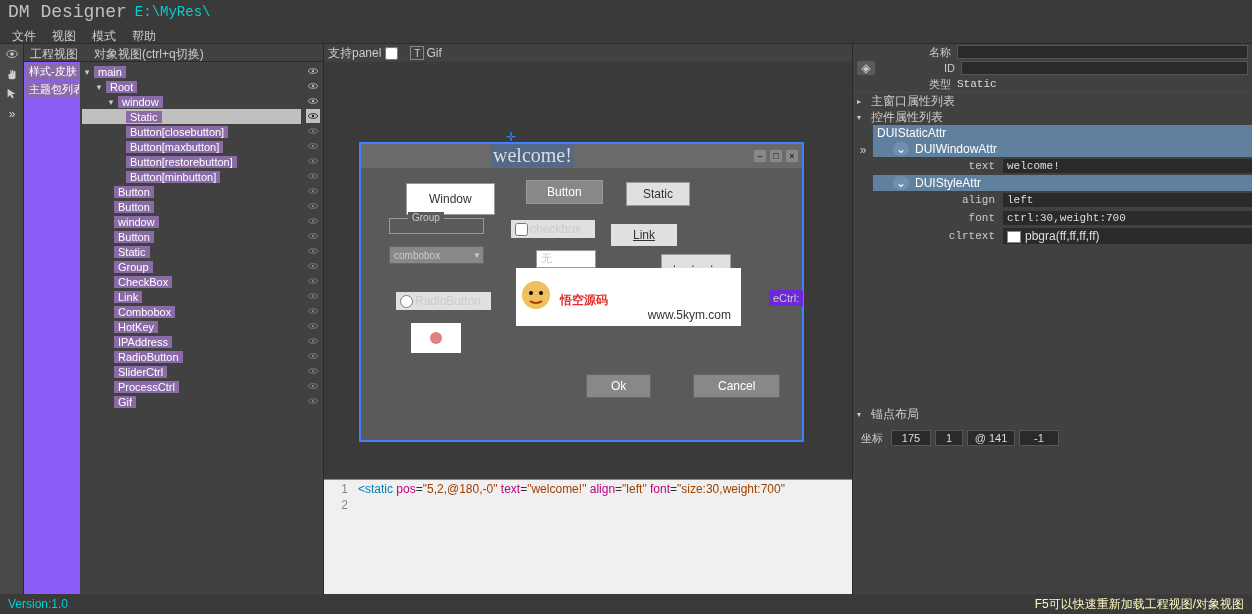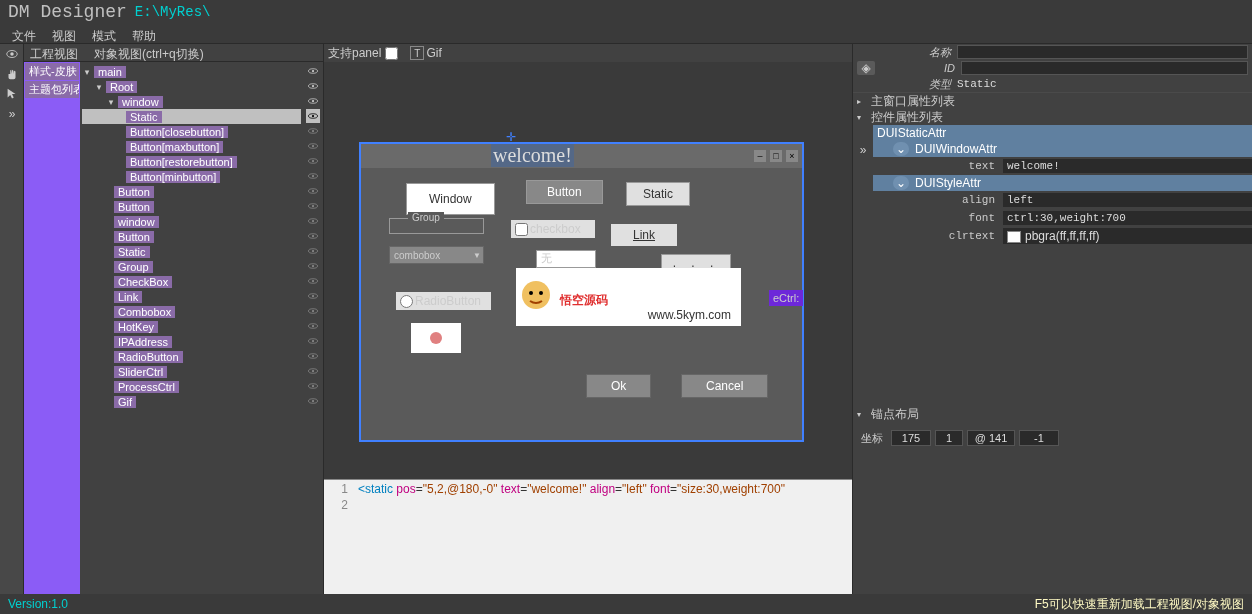--- a/index.html
+++ b/index.html
@@ -89,21 +89,21 @@
 .gutter div { height: 16px; }
 .code { flex: 1; padding: 2px 4px; color: #333; white-space: pre; overflow: hidden; }
 .code .tag { color: #0080c0; }
 .code .attr { color: #c00080; }
 .code .val { color: #a04000; }
 
 
 .right-panel { width: 400px; background: #414141; display: flex; flex-direction: column; border-left: 1px solid #2a2a2a; }
 .prop-section { border-bottom: 1px solid #4a4a4a; }
 .prop-row { display: flex; align-items: center; height: 16px; padding: 0 4px; }
-.prop-row .plabel { width: 100px; text-align: right; color: #ccc; padding-right: 6px; font-size: 11px; font-style: italic; }
+.prop-row .plabel { width: 100px; text-align: right; color: #ccc; padding-right: 6px; font-size: 11px; }
 .prop-row .pval { flex: 1; color: #ddd; font-size: 11px; font-family: "Courier New", monospace; }
 .prop-row .pval input { background: #2a2a2a; border: 1px solid #555; color: #ddd; width: 100%; height: 14px; font-size: 11px; padding: 0 2px; }
 .prop-row .icon-box { width: 18px; height: 14px; background: #5a5a5a; margin-right: 4px; display: flex; align-items: center; justify-content: center; border-radius: 2px; }
 .prop-header { background: #414141; display: flex; align-items: center; height: 16px; padding: 0 4px; color: #ccc; font-size: 11px; cursor: pointer; }
 .prop-header .toggle { width: 10px; margin-right: 4px; font-size: 8px; }
 .prop-subheader { background: #6080a0; display: flex; align-items: center; height: 16px; padding: 0 4px 0 20px; color: #fff; font-size: 11px; }
 .prop-subheader .chev { width: 16px; height: 14px; background: #7090b0; margin-right: 6px; display: flex; align-items: center; justify-content: center; border-radius: 7px; }
 .prop-attr-row { display: flex; align-items: center; height: 18px; }
 .prop-attr-row .aname { width: 130px; text-align: right; padding-right: 8px; color: #ccc; font-size: 11px; font-family: "Courier New", monospace; }
 .prop-attr-row .aval { flex: 1; background: #2a2a2a; color: #ddd; font-size: 11px; padding: 1px 4px; font-family: "Courier New", monospace; }
@@ -459,21 +459,21 @@
                   <circle cx="25" cy="16" r="2" fill="#000"></circle>
                   <path d="M14 24 Q20 28 26 24" stroke="#a04000" fill="none" stroke-width="2"></path>
                 </svg>
               <div>
                 <div class="mock-logo-text"><span class="red">悟空源码</span></div>
                 <div class="mock-logo-sub">www.5kym.com</div>
               </div>
             </div>
             <div class="mock-ctrl" style="left:382px;top:122px;">eCtrl:</div>
             <div class="mock-action-btn" style="left:225px;top:206px;">Ok</div>
-            <div class="mock-action-btn" style="left:320px;top:206px;">Cancel</div>
+            <div class="mock-action-btn" style="left:332px;top:206px;">Cancel</div>
           </div>
         </div>
       </div>
       <div class="code-area">
         <div class="gutter">
           <div>1</div>
           <div>2</div>
         </div>
         <div class="code"><span class="tag">&lt;static</span> <span class="attr">pos</span>=<span class="val">"5,2,@180,-0"</span> <span class="attr">text</span>=<span class="val">"welcome!"</span> <span class="attr">align</span>=<span class="val">"left"</span> <span class="attr">font</span>=<span class="val">"size:30,weight:700"</span></div>
       </div>

